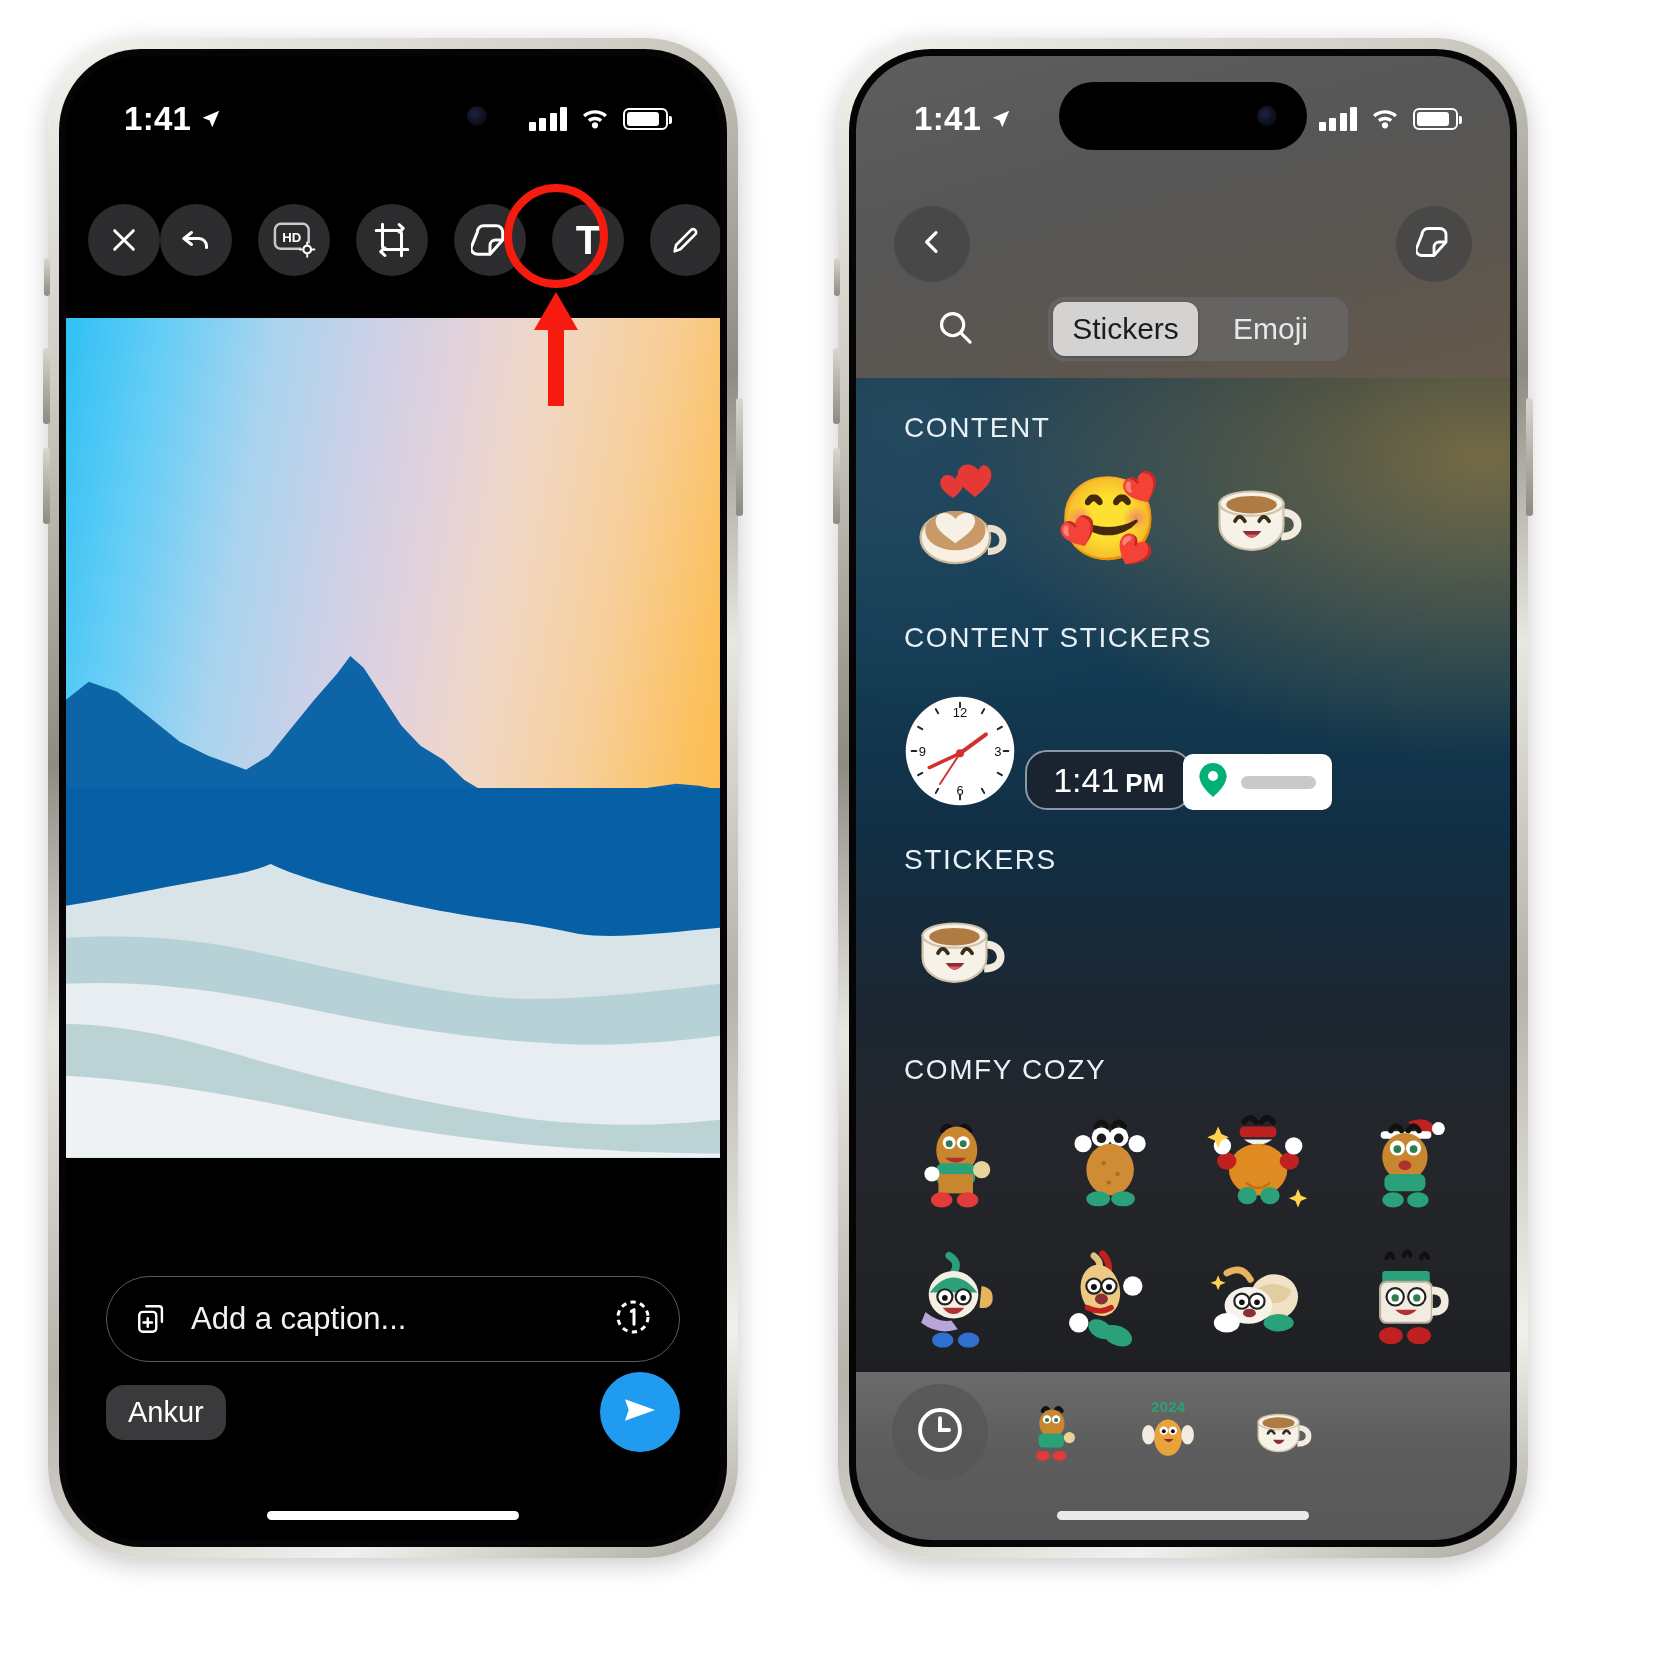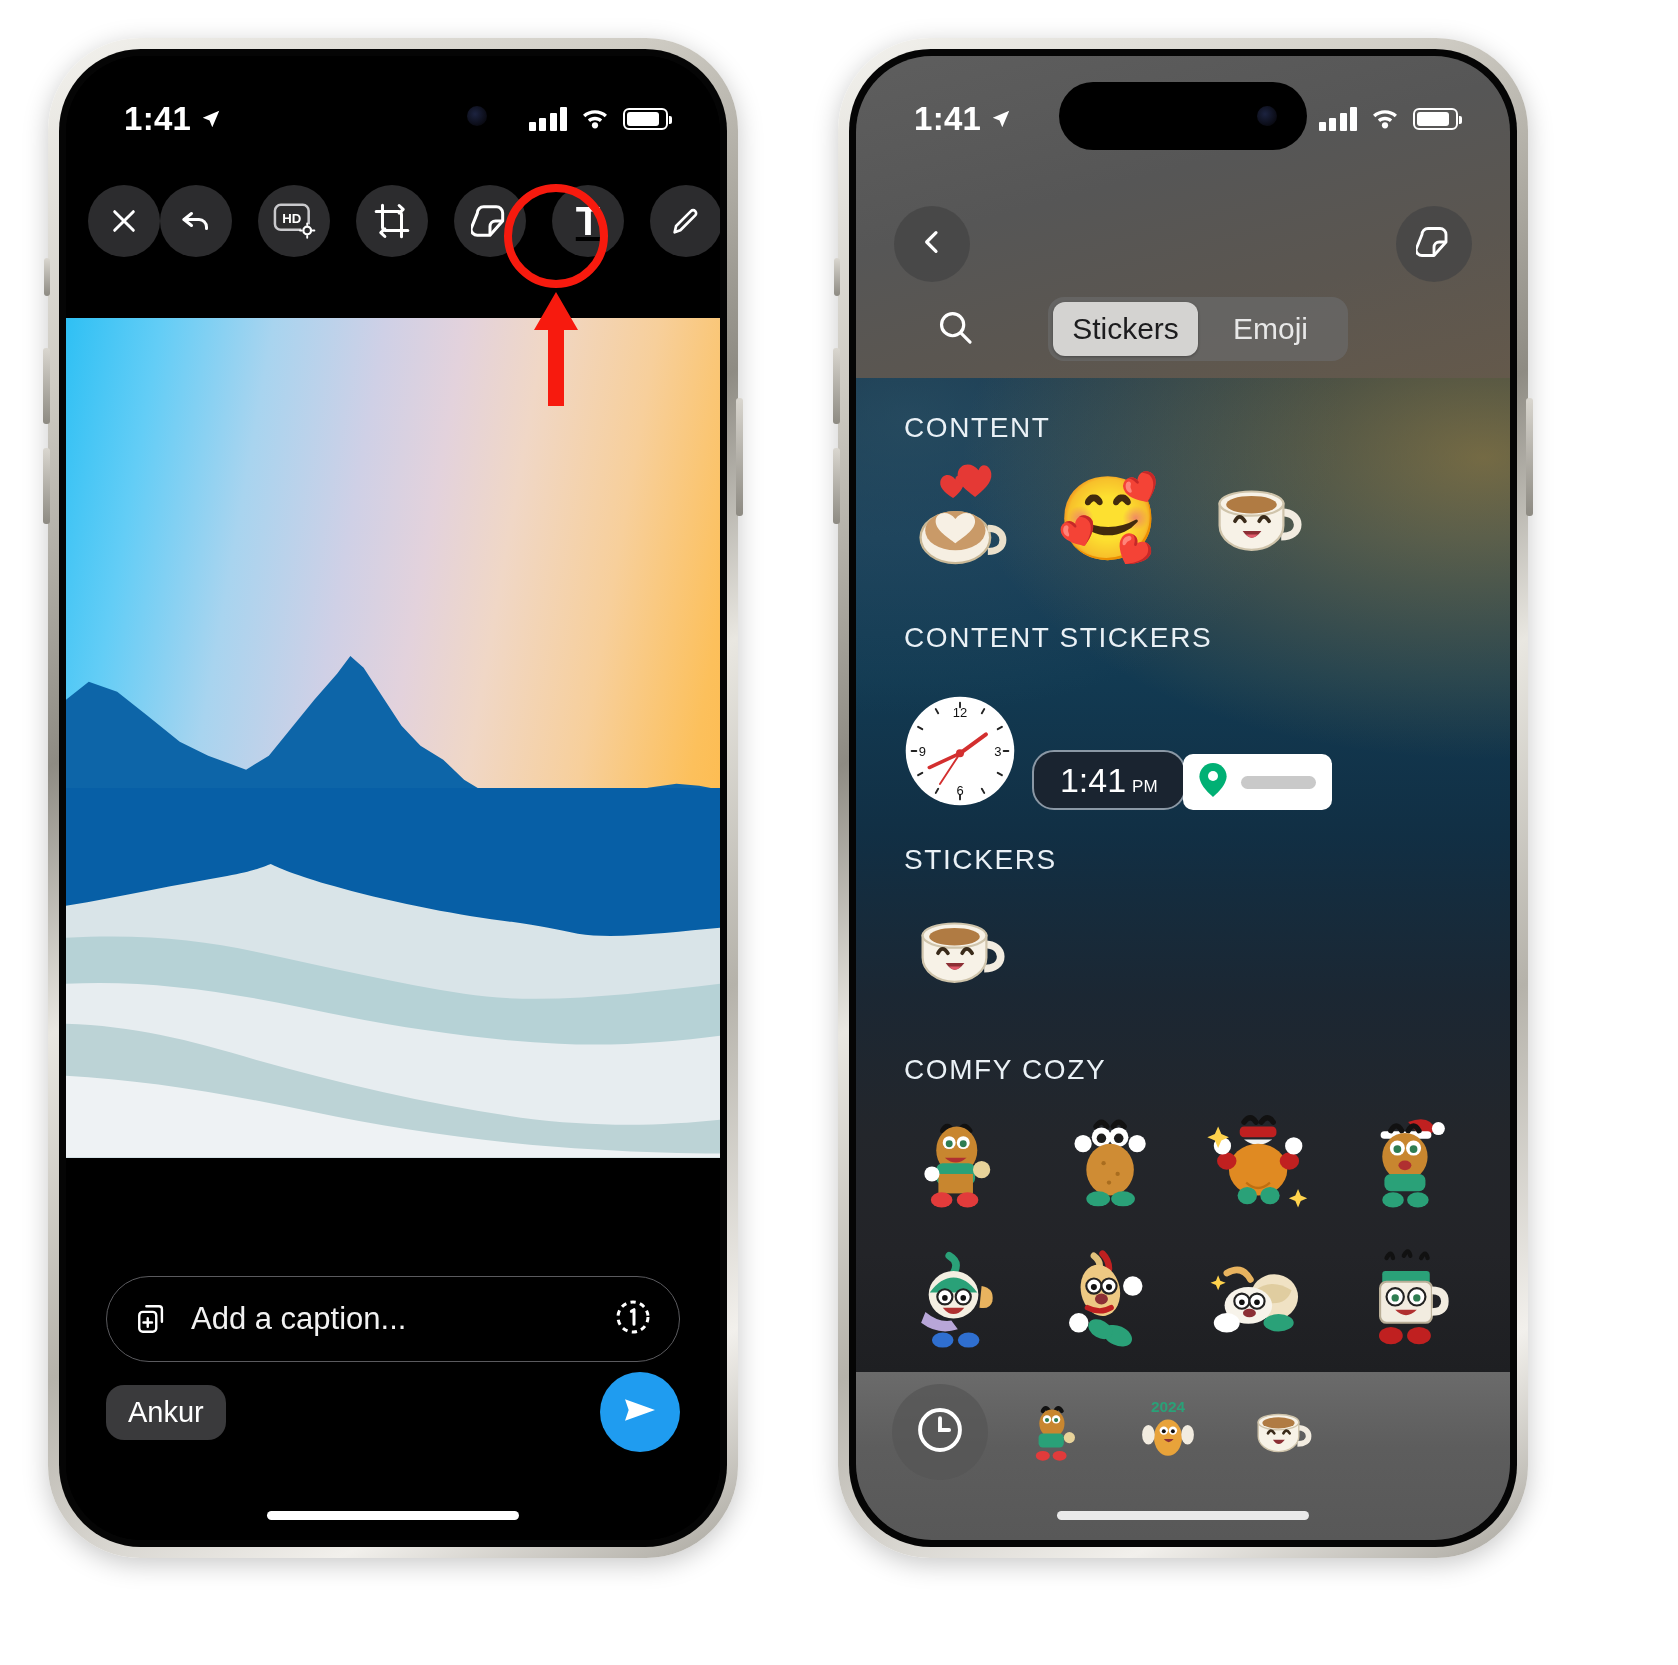--- a/index.html
+++ b/index.html
@@ -72,23 +72,22 @@
   .sig i:nth-child(3){ height: 18px; }
   .sig i:nth-child(4){ height: 24px; }
   .batt { width: 45px; height: 22px; border: 2.5px solid #fff; border-radius: 6px; position: relative; }
   .batt::after { content:""; position:absolute; right:-6px; top:6px; width:3px; height:8px; background:#fff; border-radius:0 2px 2px 0; }
   .batt i { position:absolute; left:2px; top:2px; bottom:2px; width: 78%; background:#fff; border-radius:3px; display:block; }
 
   
   .editor { position: absolute; inset: 0; background: #000; }
   .toolbar {
     position: absolute; top: 110px; left: 0; right: 0; height: 110px;
-    display: flex; align-items: center; z-index: 30;
+    display: flex; align-items: flex-end; z-index: 30;
     padding: 0 22px 0 22px;
-    text-decoration: underline;
   }
   .tb-btn {
     width: 72px; height: 72px; border-radius: 50%;
     background: #2c2c2e; display: flex; align-items: center; justify-content: center;
     color: #fff; flex: none;
   }
   .tb-spacer { flex: 1 1 auto; }
   .tb-group { display: flex; align-items: center; gap: 26px; }
   .tb-btn svg { display: block; }
   .tb-btn .tb-T { font-size: 40px; font-weight: 600; line-height: 1; }
@@ -193,21 +192,21 @@
   .sticker-cell svg, .sticker-cell .emoji { display: block; }
   .emoji { font-size: 82px; line-height: 1; }
 
   .content-row { display: flex; padding: 0 30px; align-items: center; }
   .content-cell { width: 25%; display: flex; align-items: flex-end; justify-content: center; height: 150px; }
   .time-pill {
     background: #1a2430; color: #fff; border: 2.5px solid #8b98a5;
     border-radius: 22px; padding: 11px 26px; font-size: 34px; font-weight: 500;
     display: flex; align-items: baseline; gap: 6px; line-height: 1;
   }
-  .time-pill .ampm { font-size: 17px; font-weight: 400; }
+  .time-pill .ampm { font-size: 26px; font-weight: 700; }
   .loc-chip {
     background: #fff; border-radius: 10px; height: 56px; width: 200px;
     display: flex; align-items: center; gap: 14px; padding: 0 16px;
   }
   .loc-chip .bar { flex: 1; height: 13px; border-radius: 7px; background: #c9c9c9; }
 
   .sk-tabbar {
     position: absolute; left: 0; right: 0; bottom: 0; height: 168px;
     background: linear-gradient(180deg,#6b6b6b 0%,#5d5d5d 45%,#585858 100%);
     z-index: 25;

